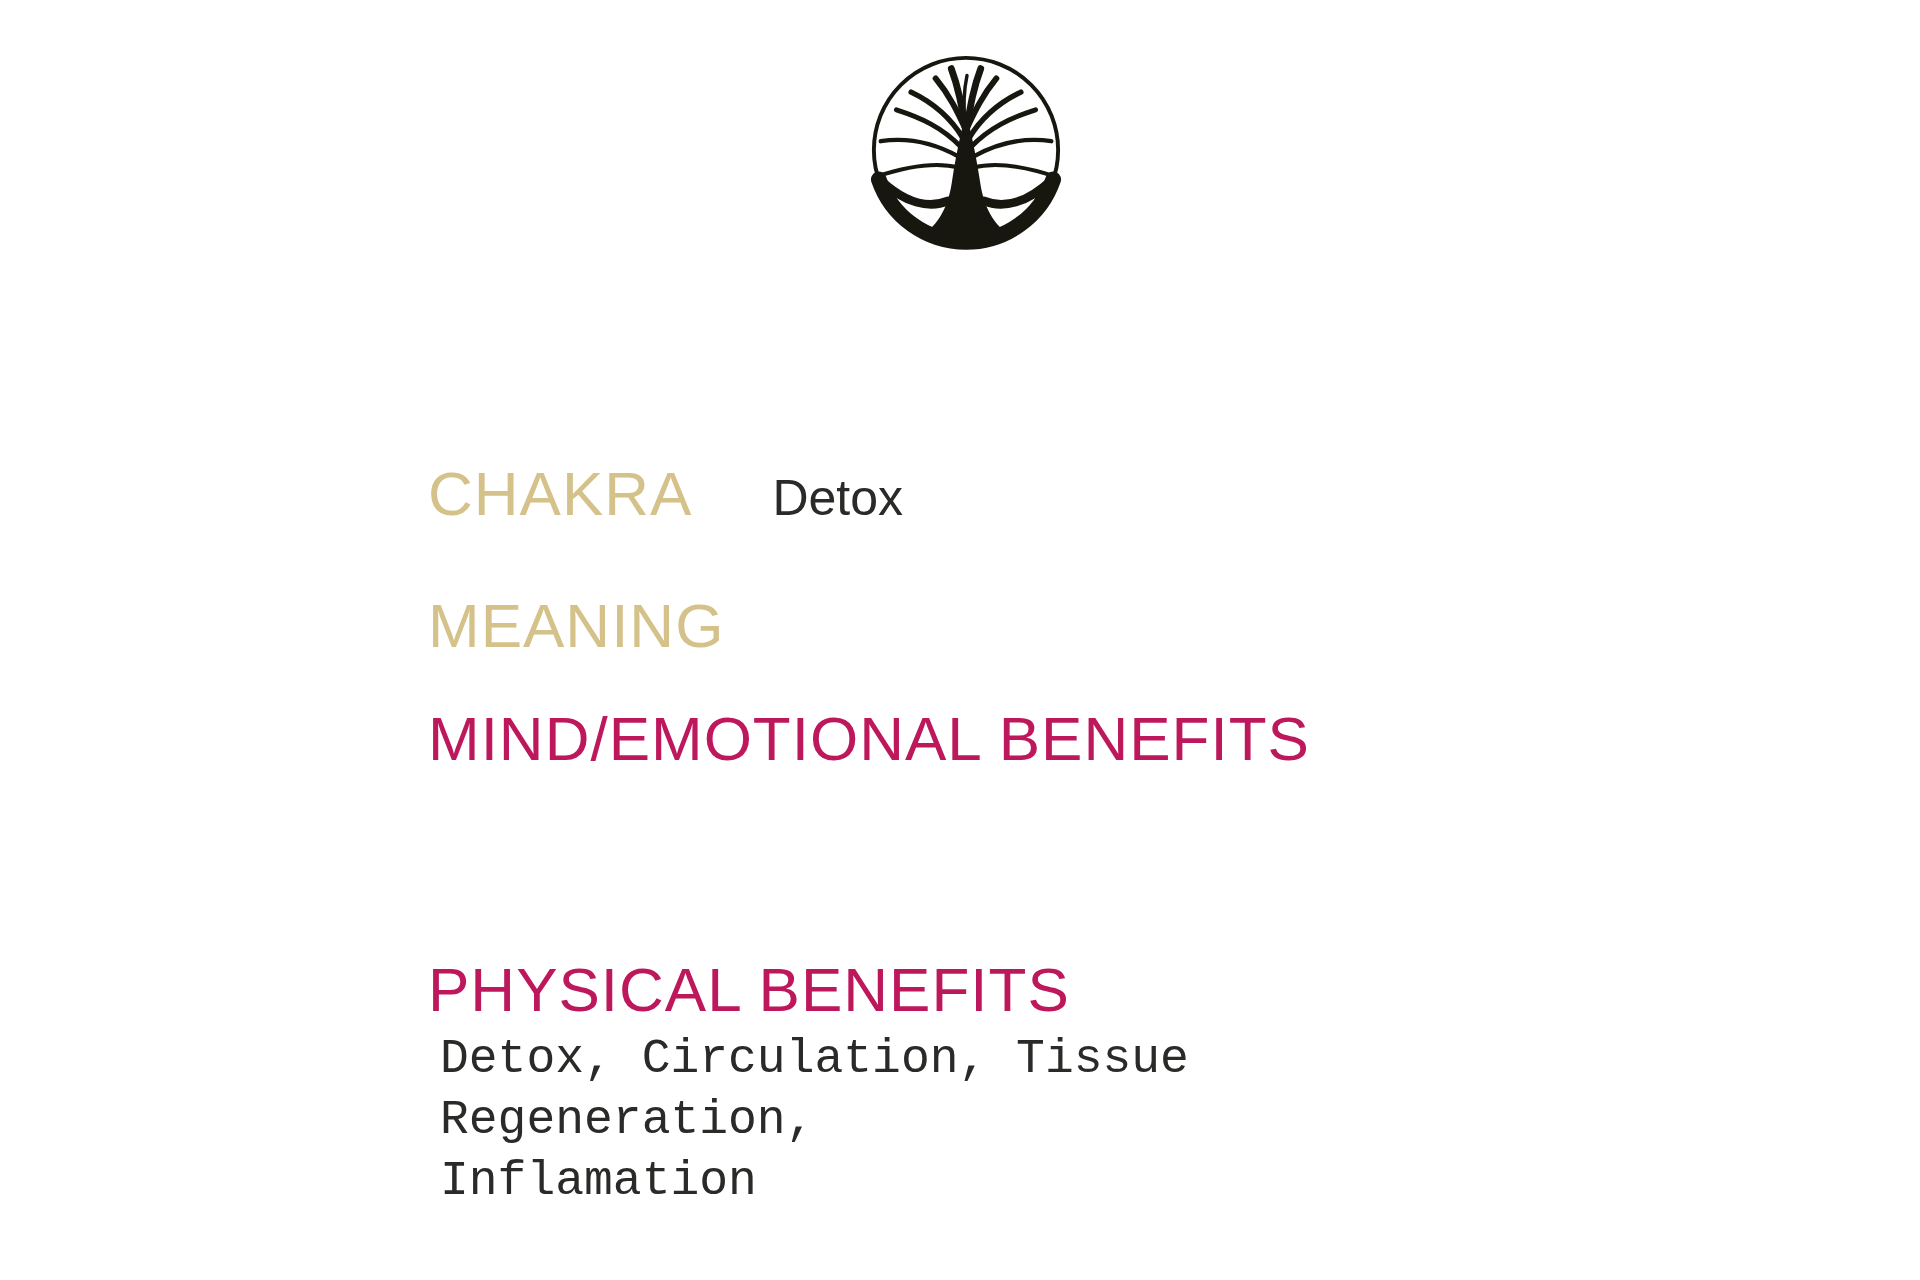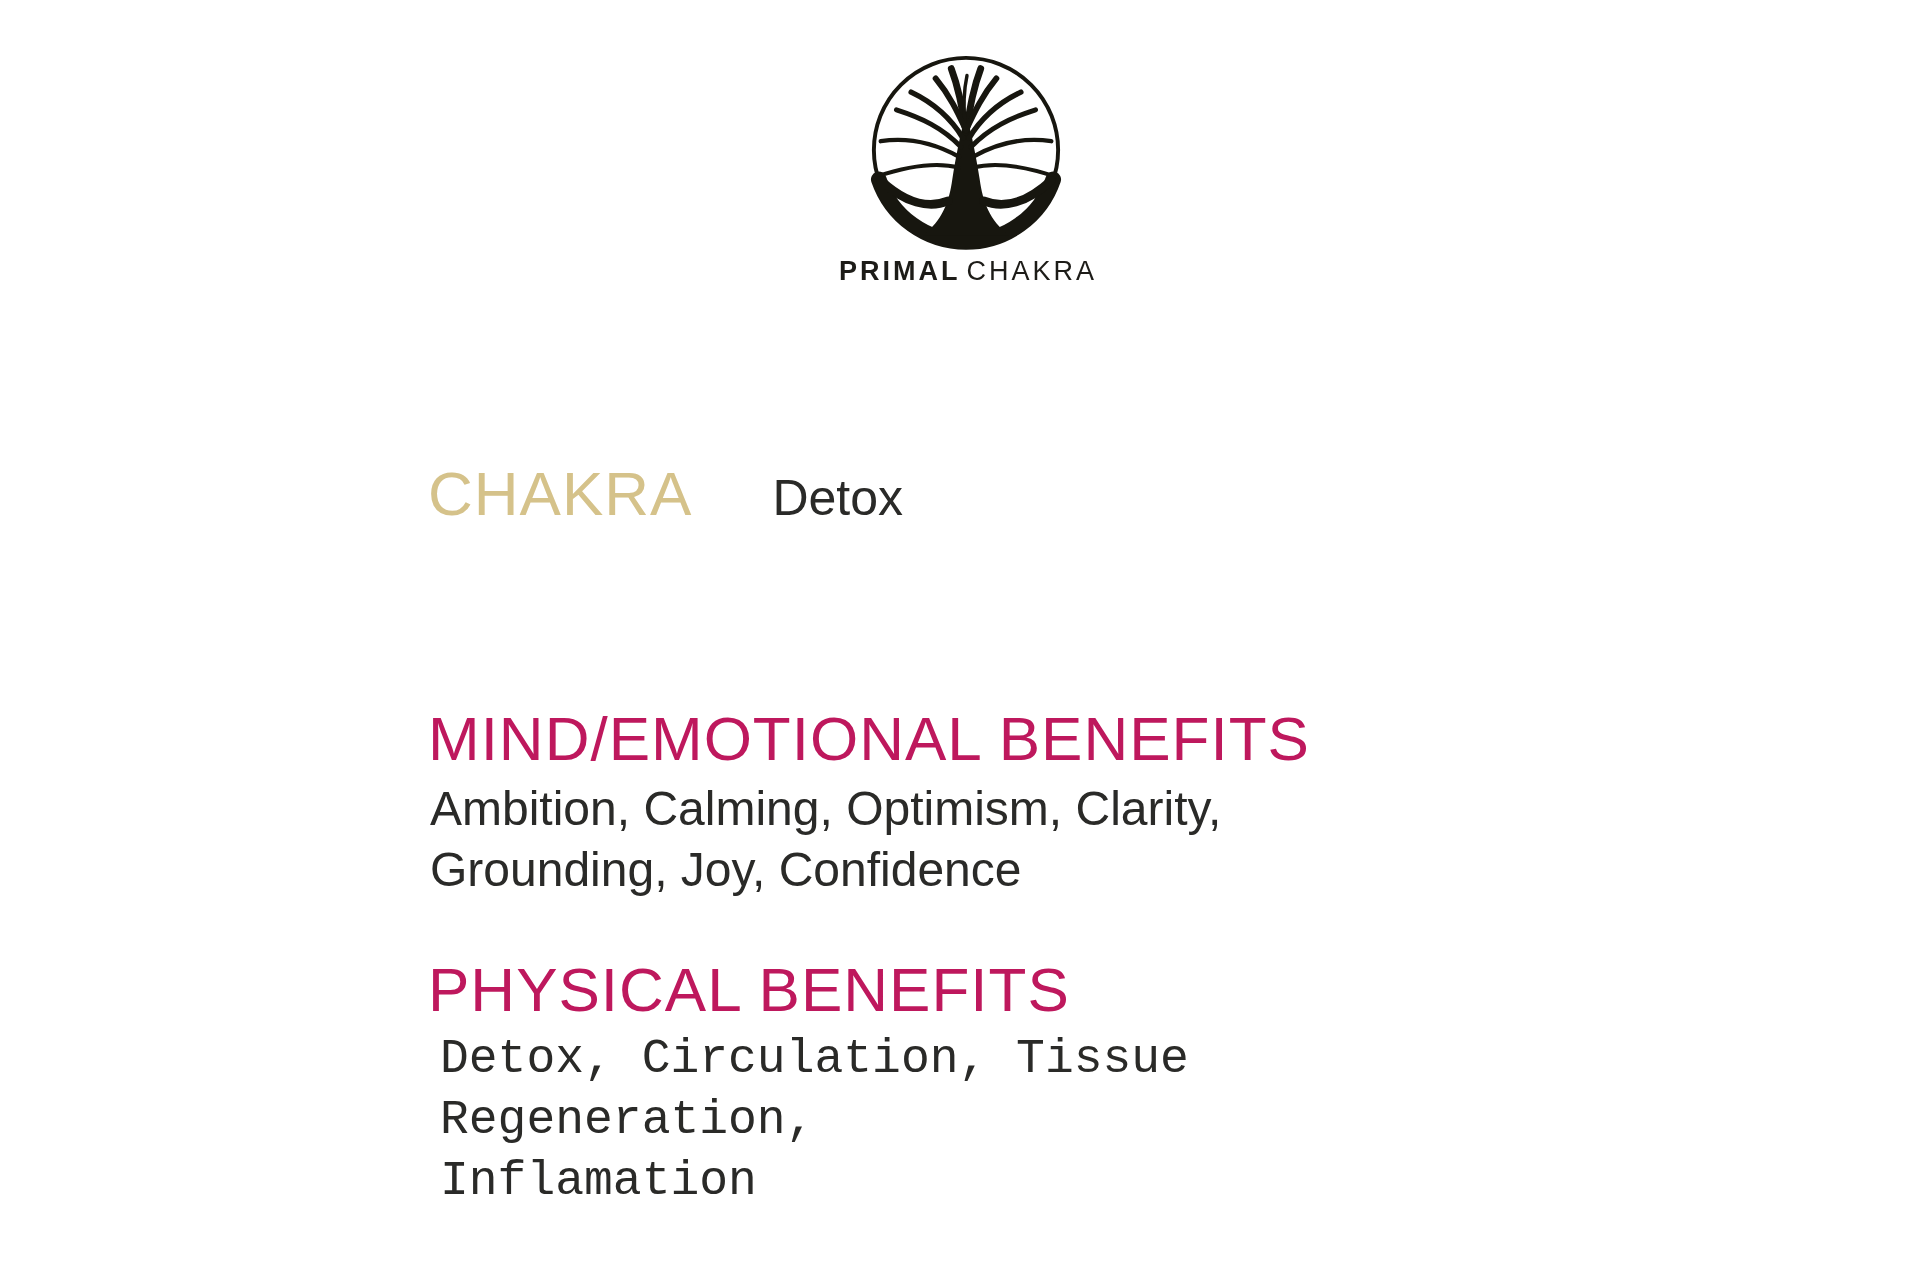--- a/index.html
+++ b/index.html
@@ -128,34 +128,30 @@
     <path d="M100,80 C109,60 117,44 131,27" stroke-width="6"></path>
     <path d="M103,88 C117,65 135,51 156,41" stroke-width="5.5"></path>
     <path d="M105,97 C124,77 146,67 171,59" stroke-width="5"></path>
     <path d="M107,107 C132,93 160,87 187,91" stroke-width="4.5"></path>
     <path d="M107,118 C130,112 158,116 191,127" stroke-width="4"></path>
 
     <path d="M82,152 C62,160 38,154 13,131" stroke-width="9"></path>
     <path d="M118,152 C138,160 162,154 187,131" stroke-width="9"></path>
   </svg>
 
-  <div class="wordmark">
-    <span class="bold">PRIMAL</span><span class="reg">CHAKRA</span>
-  </div>
 
 
   <div class="attr-row chakra">
     <span class="attr-label">CHAKRA</span>
     <span class="attr-value">Detox</span>
   </div>
 
   <div class="attr-row meaning">
+    <span class="attr-label">MEANING</span>
   </div>
 
   <div class="section-heading mind">MIND/EMOTIONAL BENEFITS</div>
-  <div class="section-body mind">Ambition, Calming, Optimism, Clarity,
-Grounding, Joy, Confidence</div>
 
   <div class="section-heading physical">PHYSICAL BENEFITS</div>
   <div class="section-body physical">Detox, Circulation, Tissue Regeneration,
 Inflamation</div>
 
 </div>
 
 </body></html>

